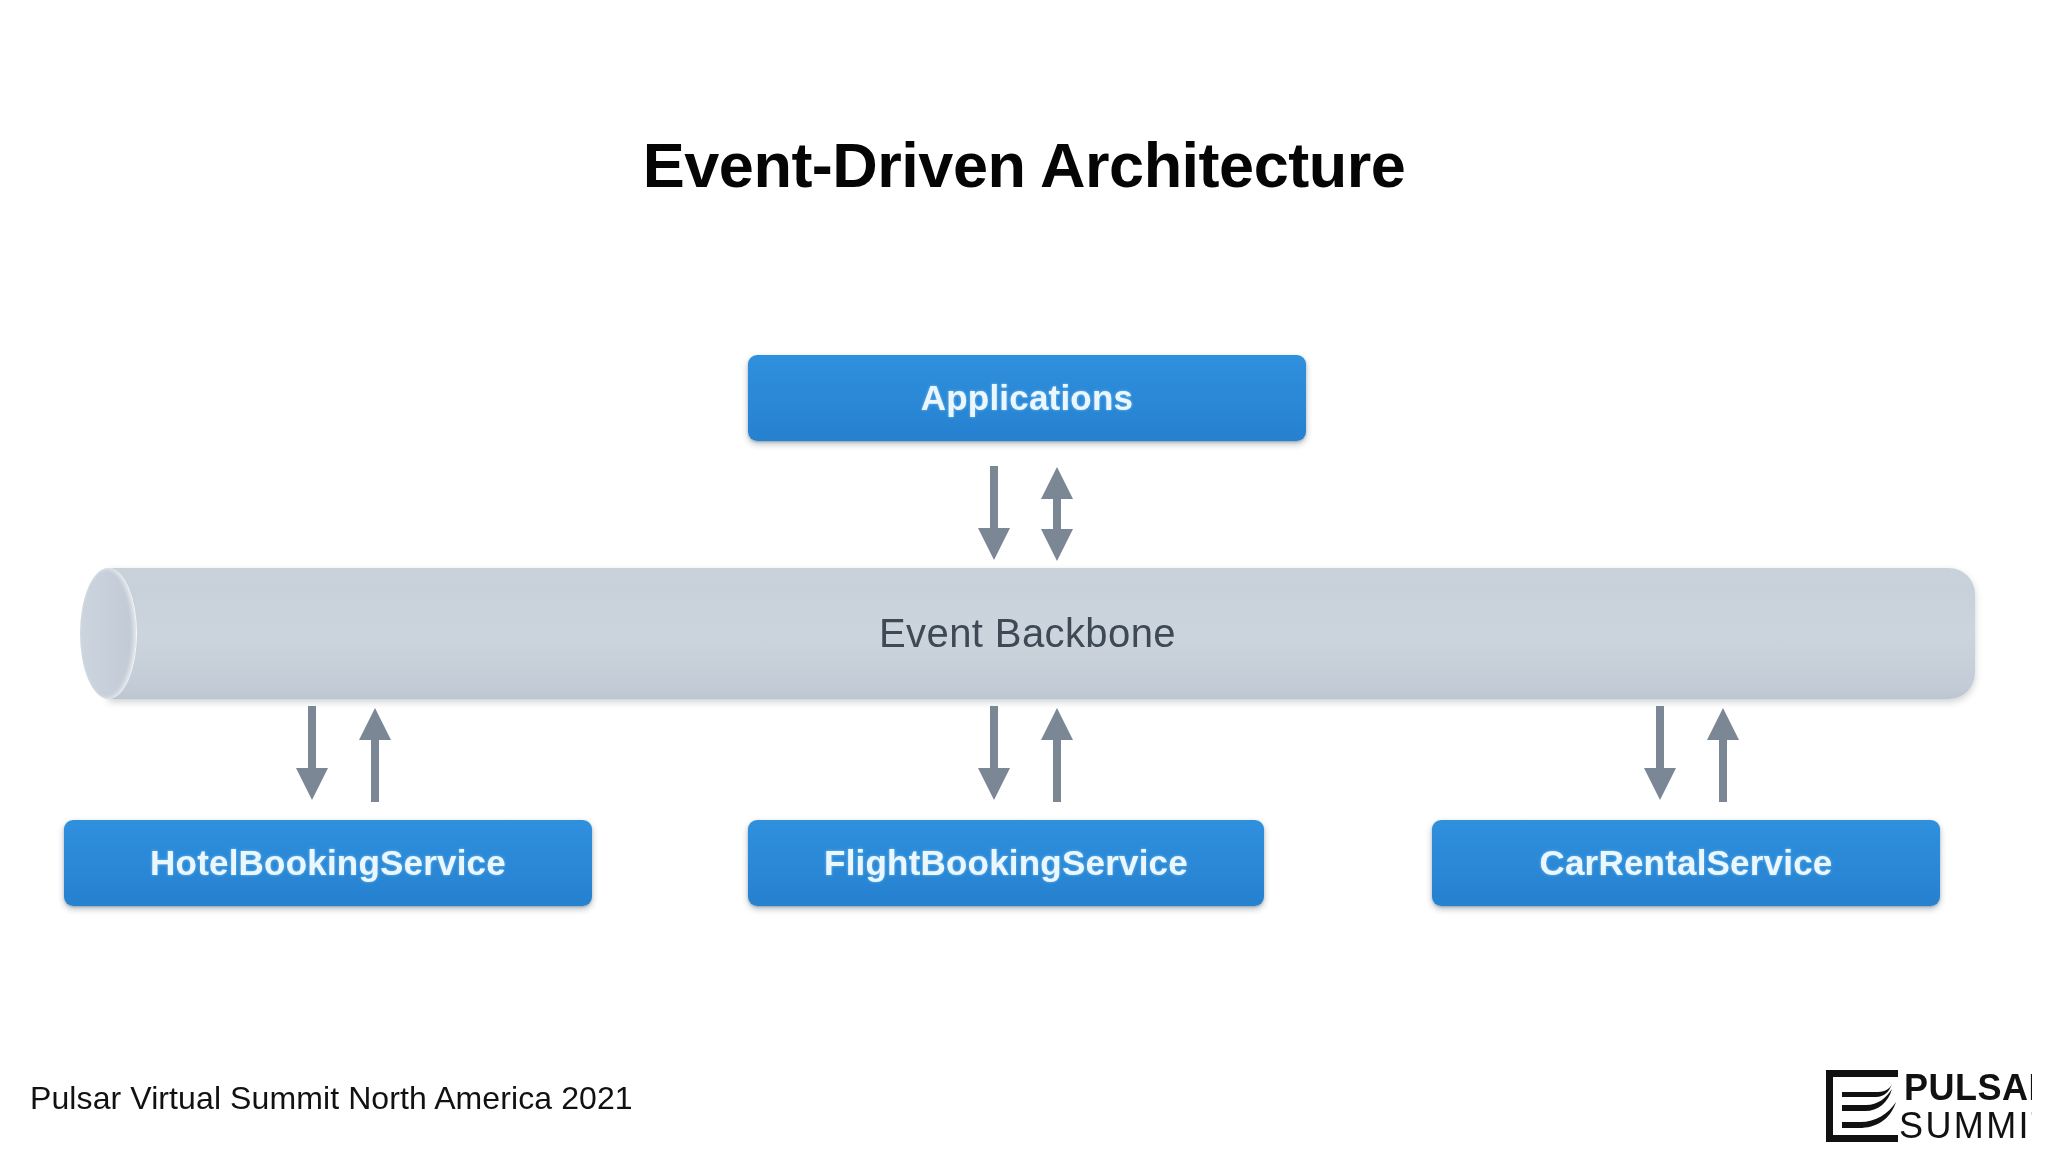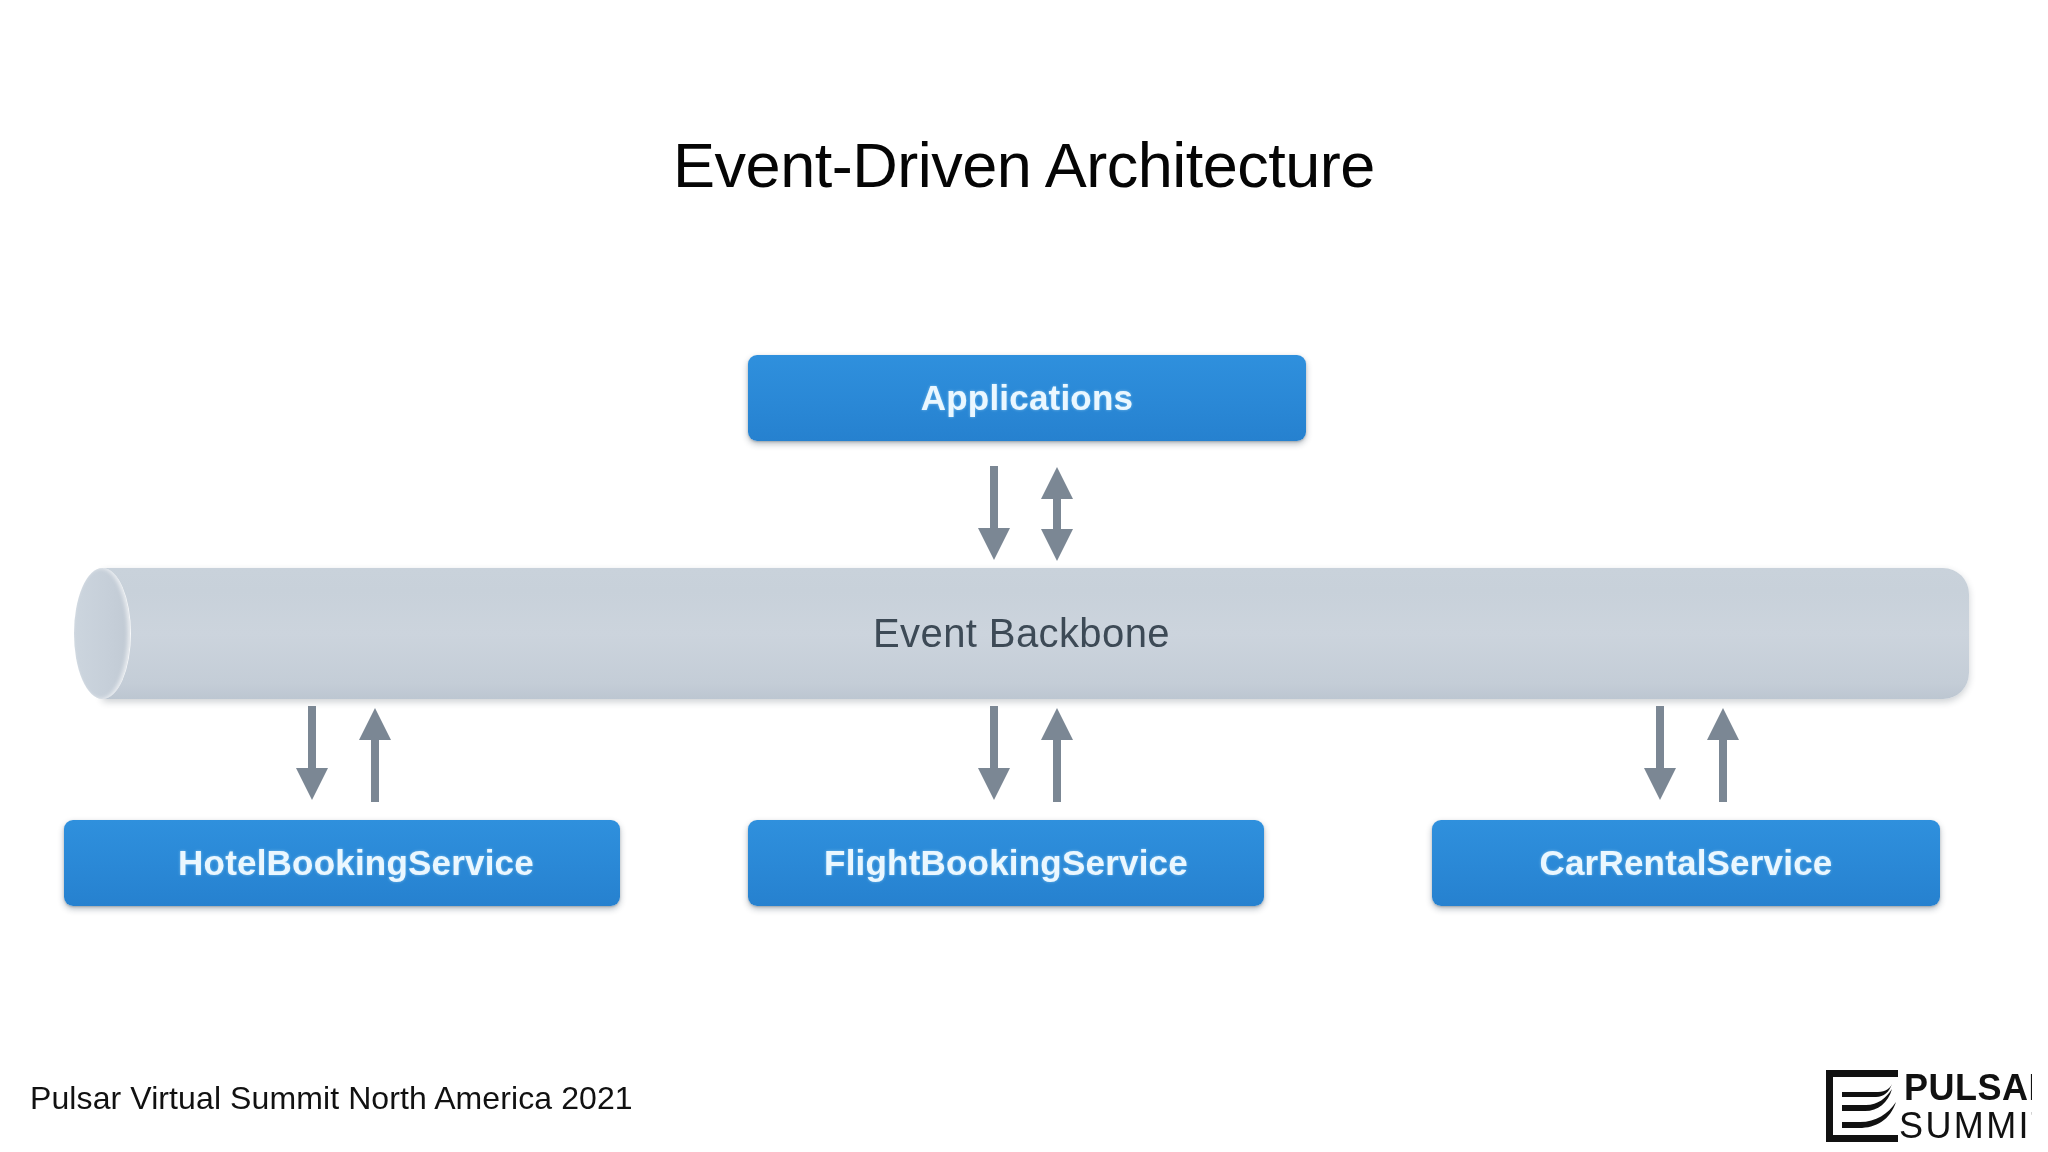--- a/index.html
+++ b/index.html
@@ -19,21 +19,21 @@
 
   
   #slide-title {
     position: absolute;
     top: 132px;
     left: 0;
     width: 2048px;
     text-align: center;
     font-family: "Liberation Sans", sans-serif;
     font-size: 63px;
-    font-weight: 400;
+    font-weight: 700;
     letter-spacing: -0.5px;
     color: #050505;
     line-height: 1.05;
   }
 
   
   .node-box {
     position: absolute;
     border-radius: 9px;
     background: linear-gradient(180deg, #2f90dd 0%, #2a88d6 55%, #2681cf 100%);
@@ -58,39 +58,38 @@
     left: 748px;
     top: 355px;
     width: 558px;
     height: 86px;
   }
   #box-hotel {
     left: 64px;
     top: 820px;
     width: 528px;
     height: 86px;
-    padding-left: 28px;
   }
   #box-flight {
     left: 748px;
     top: 820px;
     width: 516px;
     height: 86px;
   }
   #box-car {
     left: 1432px;
     top: 820px;
     width: 508px;
     height: 86px;
   }
 
   
   #backbone {
     position: absolute;
-    left: 74px;
+    left: 80px;
     top: 568px;
     width: 1895px;
     height: 164px;
   }
   #backbone .cyl-body {
     position: absolute;
     left: 28px;
     top: 0;
     width: 1867px;
     height: 131px;

